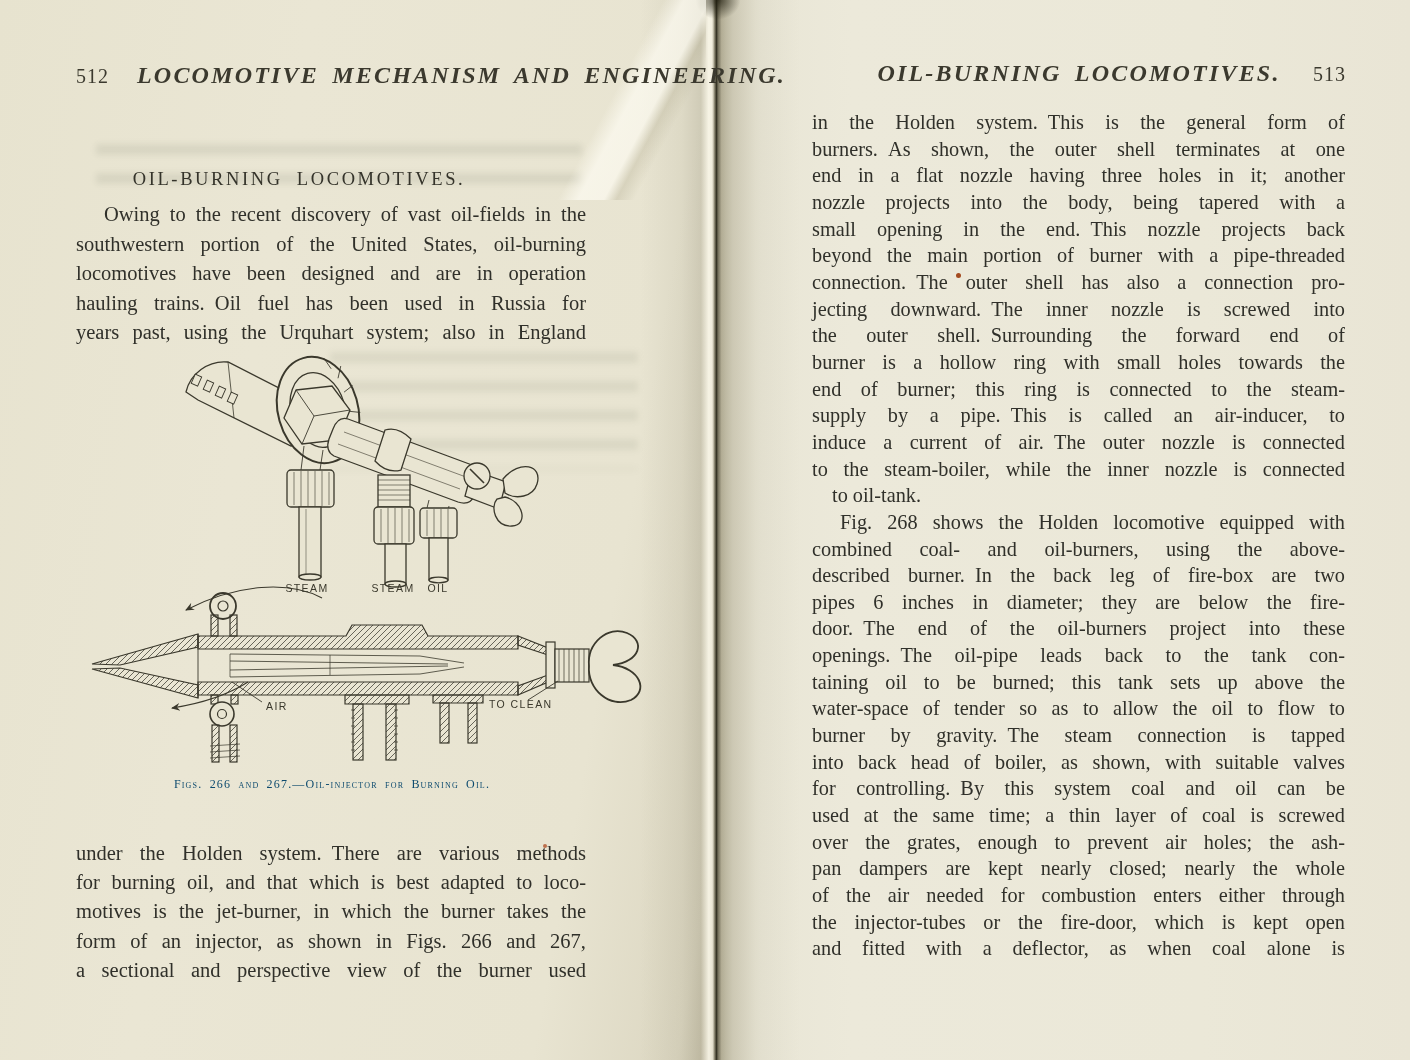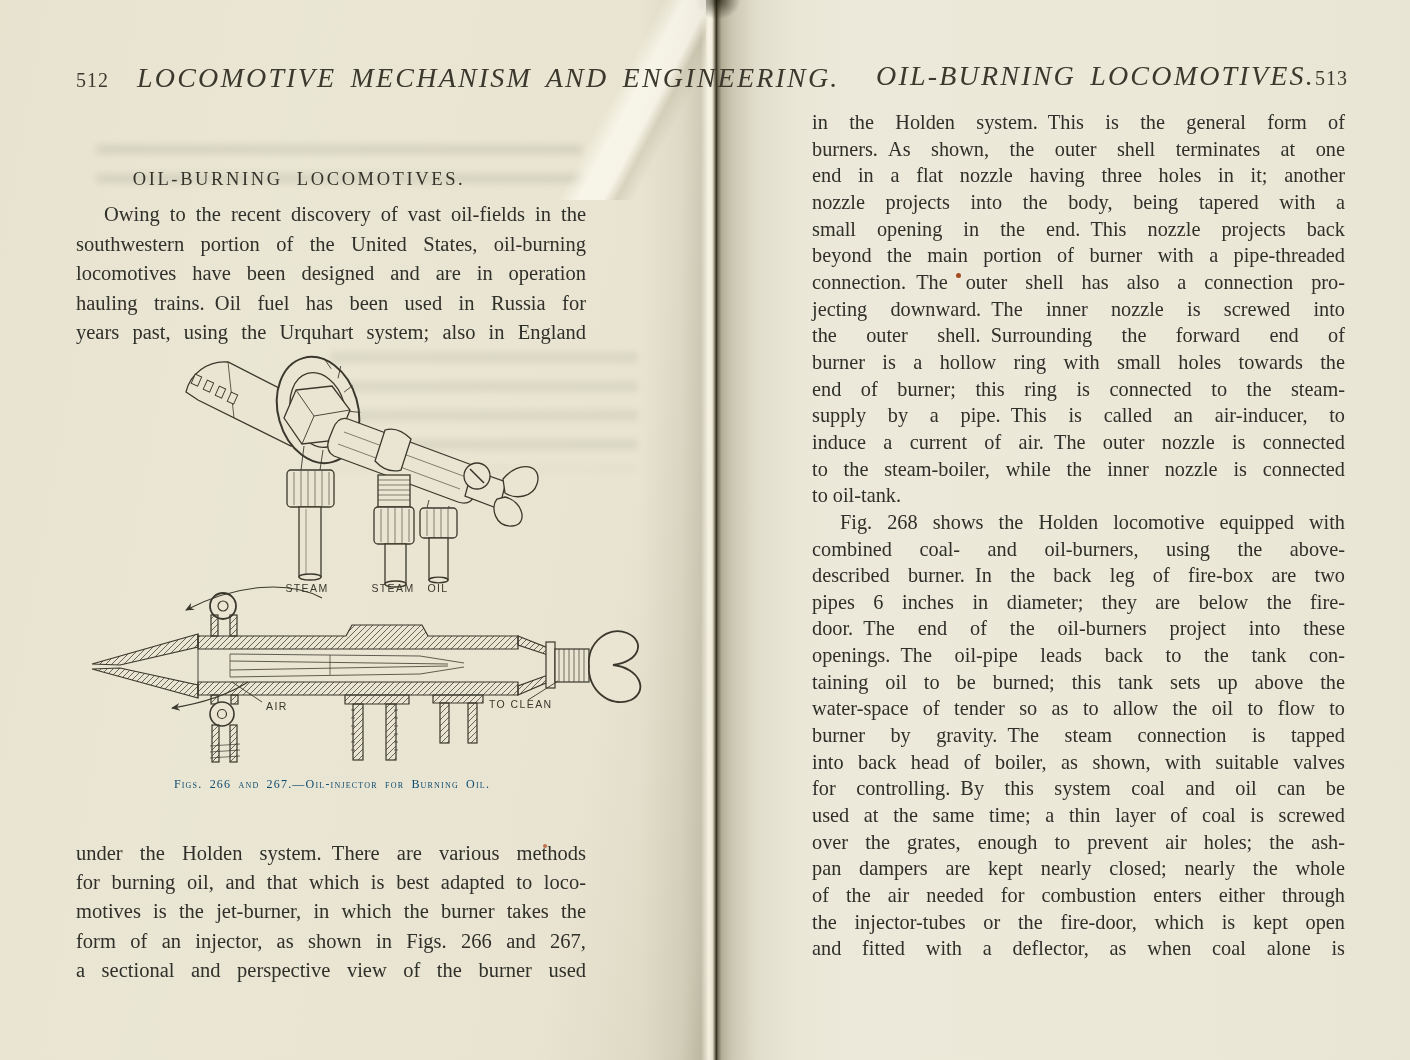--- a/index.html
+++ b/index.html
@@ -48,21 +48,21 @@
     background:repeating-linear-gradient(180deg, rgba(112,118,96,0.30) 0 11px, rgba(112,118,96,0) 11px 29px);
   }
   #ghost-1{left:96px;top:144px;width:486px;height:58px;}
   #ghost-2{left:330px;top:352px;width:308px;height:118px;opacity:.38;}
   .speck{position:absolute;border-radius:50%;pointer-events:none;}
   #speck-1{left:956px;top:273px;width:5px;height:5px;background:#a44b1f;}
   #speck-2{left:543px;top:844px;width:4px;height:4px;background:#b0522a;opacity:.8;}
   
   .runhead{position:absolute;display:flex;align-items:baseline;color:#3b392e;}
   .runtitle{
-    font-style:italic;font-size:28px;letter-spacing:2.2px;word-spacing:5px;white-space:nowrap;
+    font-style:italic;font-size:24px;letter-spacing:2.2px;word-spacing:5px;white-space:nowrap;font-weight:bold;
   }
   .pagenum{font-size:20px;letter-spacing:1px;}
   #runhead-left{left:76px;top:62px;width:520px;}
   #runhead-left .pagenum{margin-right:28px;}
   #runhead-right{left:812px;top:60px;width:534px;}
   #runhead-right .runtitle{flex:1;text-align:center;padding-left:64px;}
   #runhead-right .pagenum{width:64px;text-align:right;}
   
   #section-heading{
     position:absolute;left:76px;top:169px;width:512px;padding-right:66px;box-sizing:border-box;
@@ -74,21 +74,21 @@
   }
   
   .textblock{position:absolute;font-size:20.5px;}
   #lp-top{left:76px;top:200px;width:510px;line-height:29.5px;}
   #lp-bottom{left:76px;top:839px;width:510px;line-height:29.2px;}
   #rp-body{left:812px;top:109px;width:533px;line-height:26.65px;font-size:20.3px;}
   .bline{
     text-align:justify;text-align-last:justify;-moz-text-align-last:justify;
     white-space:normal;color:#30302a;
   }
-  .bline.short{text-align-last:left;-moz-text-align-last:left;}
+  .bline.short{text-align-last:left;margin-left:20px;-moz-text-align-last:left;}
   .bline.indent{text-indent:28px;}
   
   #figure-svg{position:absolute;left:80px;top:348px;width:570px;height:428px;}
   #figure-svg text{
     font-family:"Liberation Sans", sans-serif;font-size:10.5px;letter-spacing:1.4px;fill:#3a382c;
   }
 </style>
 </head>
 <body>
 

